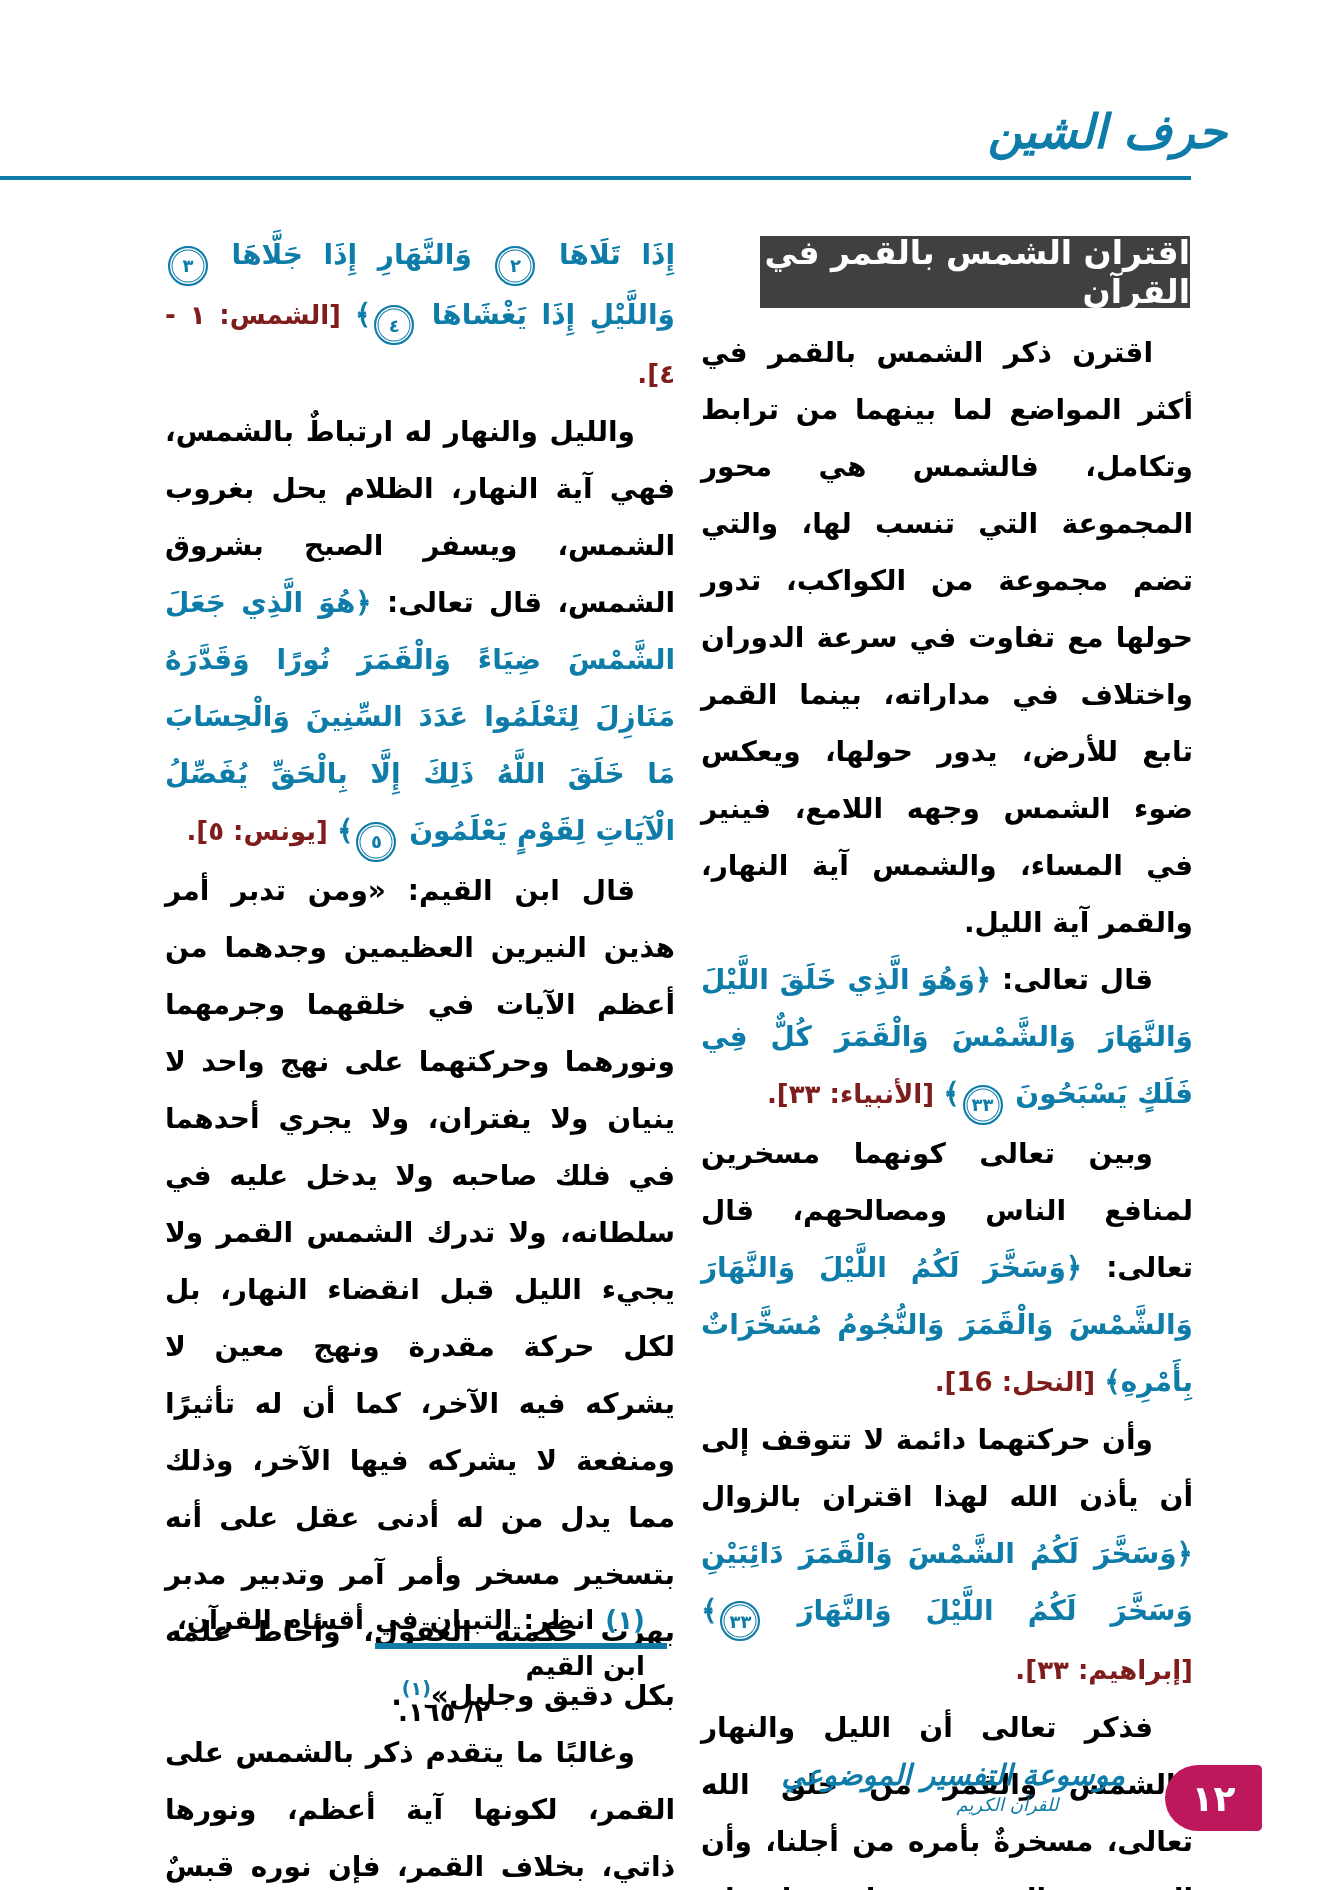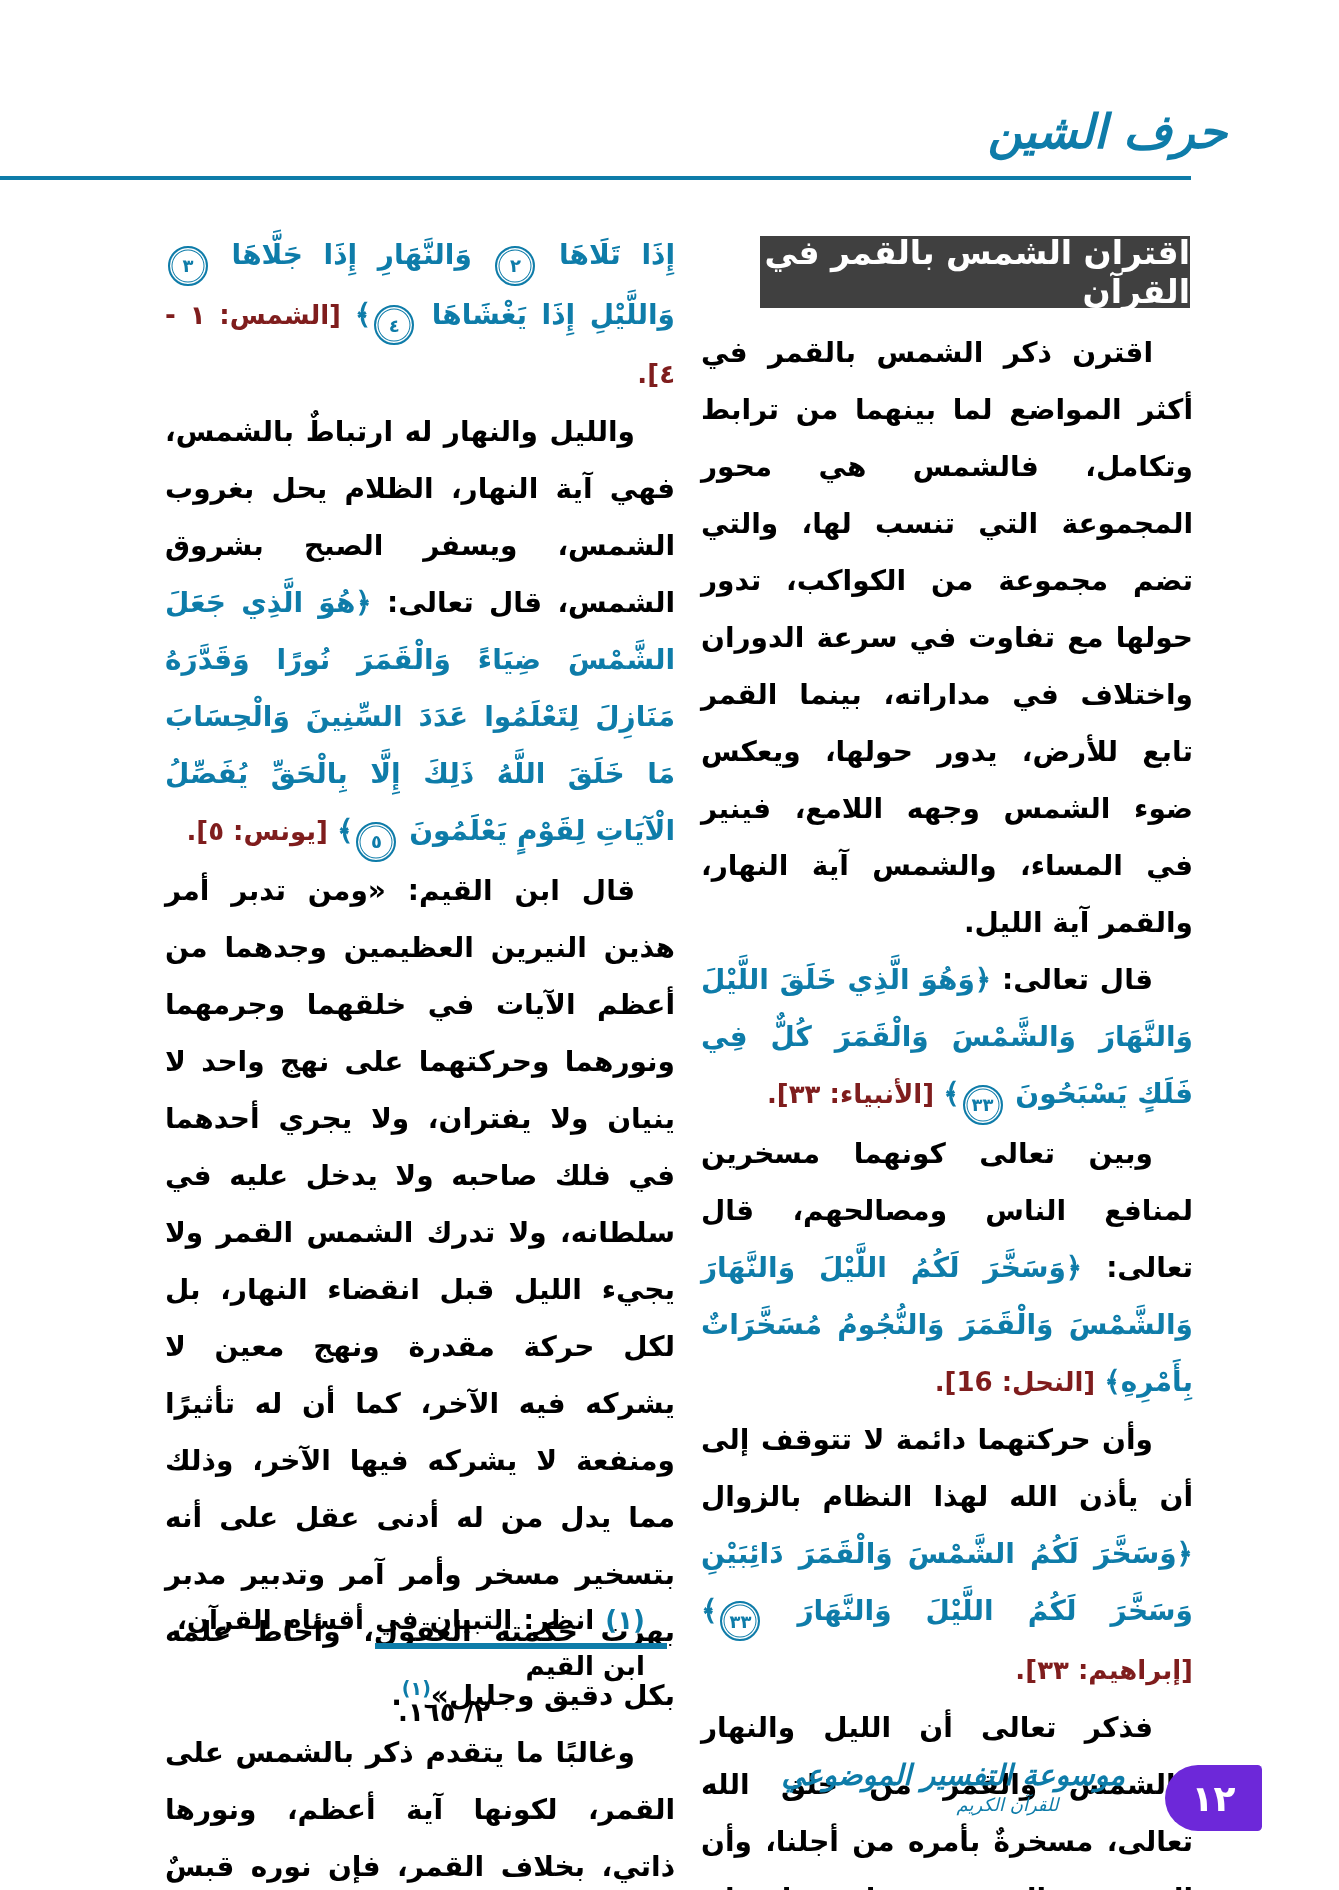--- a/index.html
+++ b/index.html
@@ -69,42 +69,42 @@
   }
   .logo-1{
     font-size:29px;font-weight:bold;font-style:italic;line-height:34px;
     white-space:nowrap;
   }
   .logo-2{
     font-size:18px;font-weight:normal;font-style:italic;line-height:26px;
   }
   .page-pill{
     position:absolute;top:1765px;right:77px;width:97px;height:66px;
-    background:#6d28d9;color:#ffffff;
+    background:#be185d;color:#ffffff;
     border-radius:36px 5px 5px 36px;
     display:flex;align-items:center;justify-content:center;
     font-size:36px;font-weight:bold;
   }
 </style>
 </head>
 <body>
 
 <div class="page">
 
   <div class="header-title">حرف الشين</div>
 
   <div class="header-rule"></div>
 
   <div class="section-title">اقتران الشمس بالقمر في القرآن</div>
 
   <div class="col col-right" id="col-right">
       <div class="para indent"><span class="run-t">اقترن ذكر الشمس بالقمر في أكثر المواضع لما بينهما من ترابط وتكامل، فالشمس هي محور المجموعة التي تنسب لها، والتي تضم مجموعة من الكواكب، تدور حولها مع تفاوت في سرعة الدوران واختلاف في مداراته، بينما القمر تابع للأرض، يدور حولها، ويعكس ضوء الشمس وجهه اللامع، فينير في المساء، والشمس آية النهار، والقمر آية الليل.</span></div>
       <div class="para indent"><span class="run-t">قال تعالى: </span><span class="run-q">﴿وَهُوَ الَّذِي خَلَقَ اللَّيْلَ وَالنَّهَارَ وَالشَّمْسَ وَالْقَمَرَ كُلٌّ فِي فَلَكٍ يَسْبَحُونَ </span><span class="run-a">٣٣</span><span class="run-q">﴾</span><span class="run-r"> [الأنبياء: ٣٣].</span></div>
       <div class="para indent"><span class="run-t">وبين تعالى كونهما مسخرين لمنافع الناس ومصالحهم، قال تعالى: </span><span class="run-q">﴿وَسَخَّرَ لَكُمُ اللَّيْلَ وَالنَّهَارَ وَالشَّمْسَ وَالْقَمَرَ وَالنُّجُومُ مُسَخَّرَاتٌ بِأَمْرِهِ﴾</span><span class="run-r"> [النحل: 16].</span></div>
-      <div class="para indent"><span class="run-t">وأن حركتهما دائمة لا تتوقف إلى أن يأذن الله لهذا النظام بالزوال </span><span class="run-q">﴿وَسَخَّرَ لَكُمُ الشَّمْسَ وَالْقَمَرَ دَائِبَيْنِ وَسَخَّرَ لَكُمُ اللَّيْلَ وَالنَّهَارَ </span><span class="run-a">٣٣</span><span class="run-q">﴾</span><span class="run-r"> [إبراهيم: ٣٣].</span></div>
+      <div class="para indent"><span class="run-t">وأن حركتهما دائمة لا تتوقف إلى أن يأذن الله لهذا اقتران بالزوال </span><span class="run-q">﴿وَسَخَّرَ لَكُمُ الشَّمْسَ وَالْقَمَرَ دَائِبَيْنِ وَسَخَّرَ لَكُمُ اللَّيْلَ وَالنَّهَارَ </span><span class="run-a">٣٣</span><span class="run-q">﴾</span><span class="run-r"> [إبراهيم: ٣٣].</span></div>
       <div class="para indent"><span class="run-t">فذكر تعالى أن الليل والنهار والشمس والقمر من خلق الله تعالى، مسخرةٌ بأمره من أجلنا، وأن الشمس والقمر يسبحان، واقتران الليل والنهار بهما واضح بين، كما في قوله تعالى: </span></div>
     </div>
 
   <div class="col col-left" id="col-left">
       <div class="para"><span class="run-q">إِذَا تَلَاهَا </span><span class="run-a">٢</span><span class="run-q"> وَالنَّهَارِ إِذَا جَلَّاهَا </span><span class="run-a">٣</span><span class="run-q"> وَاللَّيْلِ إِذَا يَغْشَاهَا </span><span class="run-a">٤</span><span class="run-q">﴾</span><span class="run-r"> [الشمس: ١ - ٤].</span></div>
       <div class="para indent"><span class="run-t">والليل والنهار له ارتباطٌ بالشمس، فهي آية النهار، الظلام يحل بغروب الشمس، ويسفر الصبح بشروق الشمس، قال تعالى: </span><span class="run-q">﴿هُوَ الَّذِي جَعَلَ الشَّمْسَ ضِيَاءً وَالْقَمَرَ نُورًا وَقَدَّرَهُ مَنَازِلَ لِتَعْلَمُوا عَدَدَ السِّنِينَ وَالْحِسَابَ مَا خَلَقَ اللَّهُ ذَلِكَ إِلَّا بِالْحَقِّ يُفَصِّلُ الْآيَاتِ لِقَوْمٍ يَعْلَمُونَ </span><span class="run-a">٥</span><span class="run-q">﴾</span><span class="run-r"> [يونس: ٥].</span></div>
       <div class="para indent"><span class="run-t">قال ابن القيم: «ومن تدبر أمر هذين النيرين العظيمين وجدهما من أعظم الآيات في خلقهما وجرمهما ونورهما وحركتهما على نهج واحد لا ينيان ولا يفتران، ولا يجري أحدهما في فلك صاحبه ولا يدخل عليه في سلطانه، ولا تدرك الشمس القمر ولا يجيء الليل قبل انقضاء النهار، بل لكل حركة مقدرة ونهج معين لا يشركه فيه الآخر، كما أن له تأثيرًا ومنفعة لا يشركه فيها الآخر، وذلك مما يدل من له أدنى عقل على أنه بتسخير مسخر وأمر آمر وتدبير مدبر بهرت حكمته العقول، وأحاط علمه بكل دقيق وجليل»</span><span class="run-sup">(١)</span><span class="run-t">.</span></div>
       <div class="para indent"><span class="run-t">وغالبًا ما يتقدم ذكر بالشمس على القمر، لكونها آية أعظم، ونورها ذاتي، بخلاف القمر، فإن نوره قبسٌ من نورها وانعكاس</span></div>
     </div>
 

